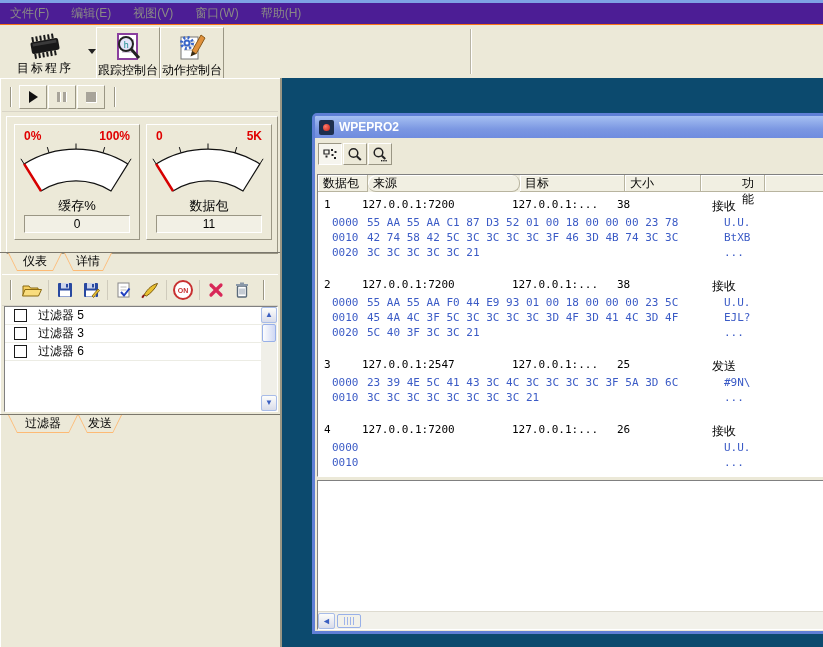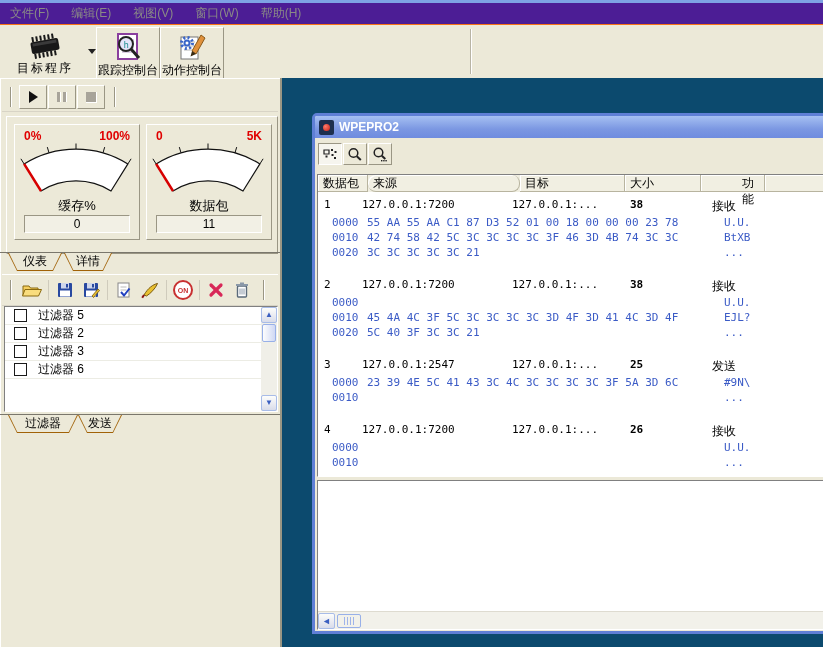--- a/index.html
+++ b/index.html
@@ -38,21 +38,21 @@
   #gauge-0{left:7px;} #gauge-1{left:139px;}
   .g-min,.g-max{position:absolute;top:4px;color:#e00000;font-weight:bold;}
   .g-min{left:9px;} .g-max{right:9px;}
   .g-fan{position:absolute;left:1px;top:16px;}
   .g-caption{position:absolute;left:0;right:0;top:72px;text-align:center;font-size:13px;}
   .g-value{position:absolute;left:9px;right:9px;top:90px;height:16px;line-height:16px;text-align:center;
            background:#f2f0e5;border:1px solid;border-color:#9a9684 #fff #fff #9a9684;}
   
   .tabrow{position:absolute;left:0;width:280px;height:20px;border-top:1px solid #7a776c;}
   .tabrow1{top:174px;} .tabrow2{top:336px;}
-  .tab{position:absolute;top:0;height:18px;background:#a16207;
+  .tab{position:absolute;top:0;height:18px;background:#fdba74;
        clip-path:polygon(0 0,100% 0,calc(100% - 9px) 100%,9px 100%);}
   .tab-in{position:absolute;left:1px;right:1px;top:0;bottom:1px;background:#ece9d8;
        clip-path:polygon(0 0,100% 0,calc(100% - 8.3px) 100%,8.3px 100%);
        text-align:center;line-height:16px;font-size:12px;}
   
   .filter-toolbar{position:absolute;left:2px;top:196px;width:276px;height:30px;display:flex;align-items:center;border-top:1px solid #fff;border-bottom:1px solid #d8d4c6;}
   .f-btn{width:26px;height:24px;display:flex;align-items:center;justify-content:center;background:#ece9d8;}
   .fsep{width:0;height:20px;border-left:1px solid #cfcbbc;margin:0 3px;}
   .on-badge{width:16px;height:16px;border:2px solid #c83030;border-radius:50%;color:#c83030;
             font-size:7px;font-weight:bold;display:flex;align-items:center;justify-content:center;background:#fff;}
@@ -85,21 +85,21 @@
            border:1px solid;border-color:#808080 #fff #fff #808080;box-sizing:border-box;overflow:hidden;}
   .lhead{display:flex;height:17px;background:#f1efe2;}
   .hcell{box-sizing:border-box;border-right:1px solid #b8b49f;border-bottom:1px solid #b8b49f;
          box-shadow:inset 1px 1px 0 #fff;padding-left:5px;line-height:16px;flex:none;}
   .hc0{width:50px;} .hc1{width:152px;border-radius:8px;} .hc2{width:105px;} .hc3{width:76px;} .hc4{width:64px;padding-left:41px;}
   .hfill{flex:1;border-bottom:1px solid #b8b49f;box-shadow:inset 1px 1px 0 #fff;}
   .plist{position:relative;padding-top:6px;font-family:"DejaVu Sans Mono",monospace;font-size:11px;}
   .packet{margin-bottom:17px;}
   .prow{position:relative;height:15px;margin-bottom:3px;}
   .prow span{position:absolute;white-space:pre;top:0;}
-  .p-num{left:6px;} .p-src{left:44px;} .p-tgt{left:194px;} .p-size{left:312px;font-weight:bold;}
+  .p-num{left:6px;} .p-src{left:44px;} .p-tgt{left:194px;} .p-size{left:299px;}
   .p-func{left:394px;font-family:"Liberation Sans",sans-serif;font-size:12px;}
   .hx{position:relative;height:15px;color:#3b5bc6;}
   .hx span{position:absolute;white-space:pre;top:0;}
   .off{left:14px;} .by{left:49px;} .asc{left:406px;width:34px;overflow:hidden;}
   
   .cw-lower{position:absolute;left:2px;top:364px;width:512px;bottom:1px;background:#fff;
             border:1px solid;border-color:#808080 #fff #fff #808080;box-sizing:border-box;}
   .hscroll{position:absolute;left:0;right:0;bottom:0;height:17px;background:#f2f1ea;border-top:1px solid #dedbd0;display:flex;align-items:center;}
   .hs-btn{width:17px;height:16px;background:linear-gradient(#fdfdfb,#d9dcea);border:1px solid #a8bce8;border-radius:2px;
           color:#3b5fc0;font-size:9px;text-align:center;line-height:14px;box-sizing:border-box;font-weight:bold;}
@@ -303,24 +303,20 @@
     <span class="grip"></span>
   </div>
 
   <div class="filter-list">
     <div class="f-row">
         <span class="f-check"></span>
         <span>过滤器 5</span>
       </div>
     <div class="f-row">
         <span class="f-check"></span>
-        <span>过滤器 2</span>
-      </div>
-    <div class="f-row">
-        <span class="f-check"></span>
         <span>过滤器 3</span>
       </div>
     <div class="f-row">
         <span class="f-check"></span>
         <span>过滤器 6</span>
       </div>
     <div class="vscroll">
       <div class="sc-btn sc-up">▲</div>
       <div class="sc-thumb"></div>
       <div class="sc-btn sc-down">▼</div>
@@ -413,20 +409,21 @@
         <div class="packet">
           <div class="prow">
             <span class="p-num">2</span>
             <span class="p-src">127.0.0.1:7200</span>
             <span class="p-tgt">127.0.0.1:...</span>
             <span class="p-size">38</span>
             <span class="p-func">接收</span>
           </div>
           <div class="hx">
               <span class="off">0000</span>
+              <span class="by">55 AA 55 AA F0 44 E9 93 01 00 18 00 00 00 23 5C</span>
               <span class="asc">U.U.</span>
             </div>
           <div class="hx">
               <span class="off">0010</span>
               <span class="by">45 4A 4C 3F 5C 3C 3C 3C 3C 3D 4F 3D 41 4C 3D 4F</span>
               <span class="asc">EJL?</span>
             </div>
           <div class="hx">
               <span class="off">0020</span>
               <span class="by">5C 40 3F 3C 3C 21</span>
@@ -442,20 +439,21 @@
             <span class="p-size">25</span>
             <span class="p-func">发送</span>
           </div>
           <div class="hx">
               <span class="off">0000</span>
               <span class="by">23 39 4E 5C 41 43 3C 4C 3C 3C 3C 3C 3F 5A 3D 6C</span>
               <span class="asc">#9N\</span>
             </div>
           <div class="hx">
               <span class="off">0010</span>
+              <span class="by">3C 3C 3C 3C 3C 3C 3C 3C 21</span>
               <span class="asc">...</span>
             </div>
         </div>
 
         <div class="packet">
           <div class="prow">
             <span class="p-num">4</span>
             <span class="p-src">127.0.0.1:7200</span>
             <span class="p-tgt">127.0.0.1:...</span>
             <span class="p-size">26</span>

